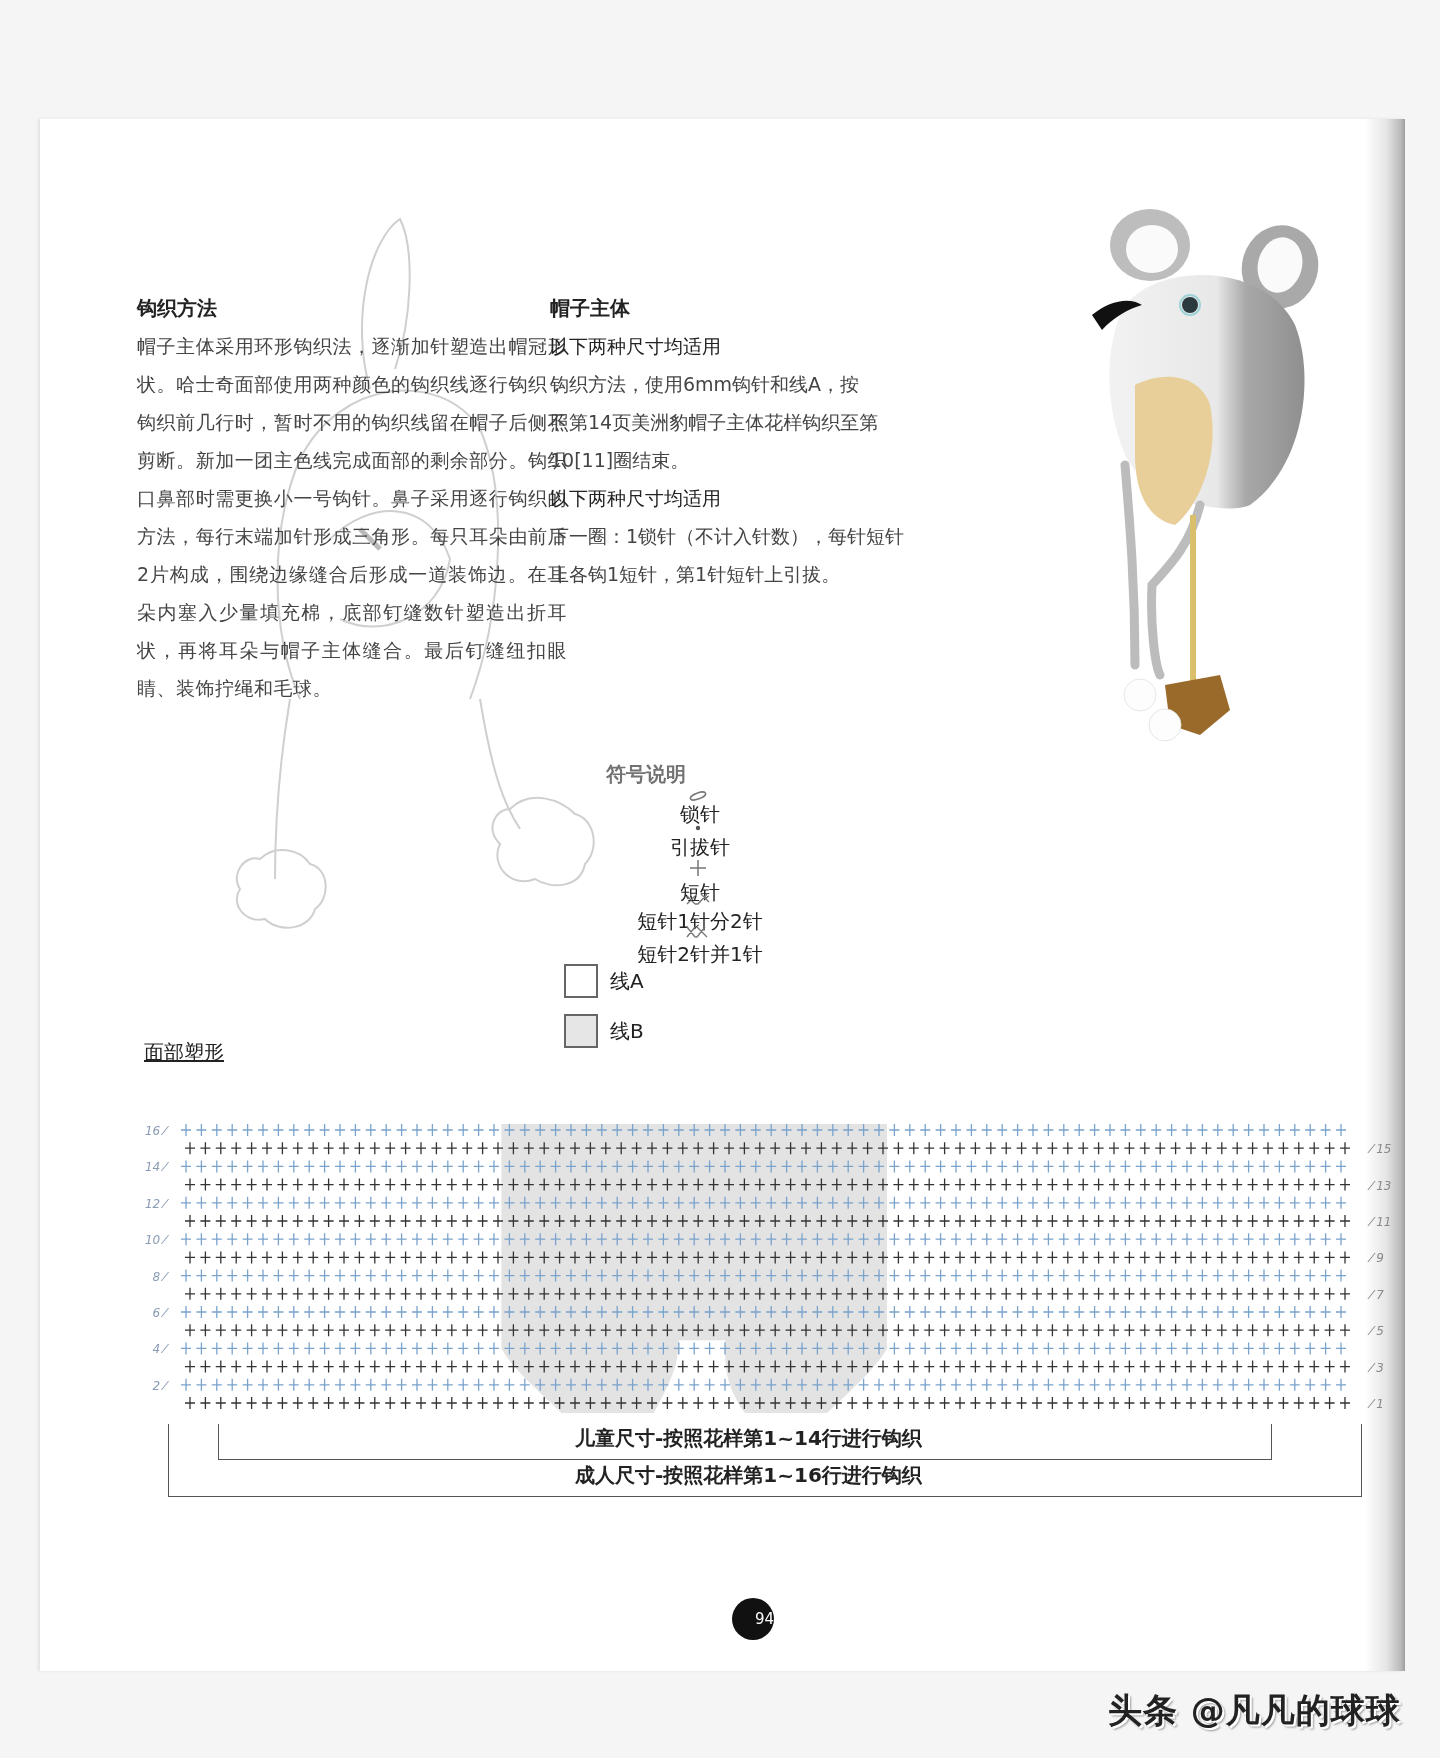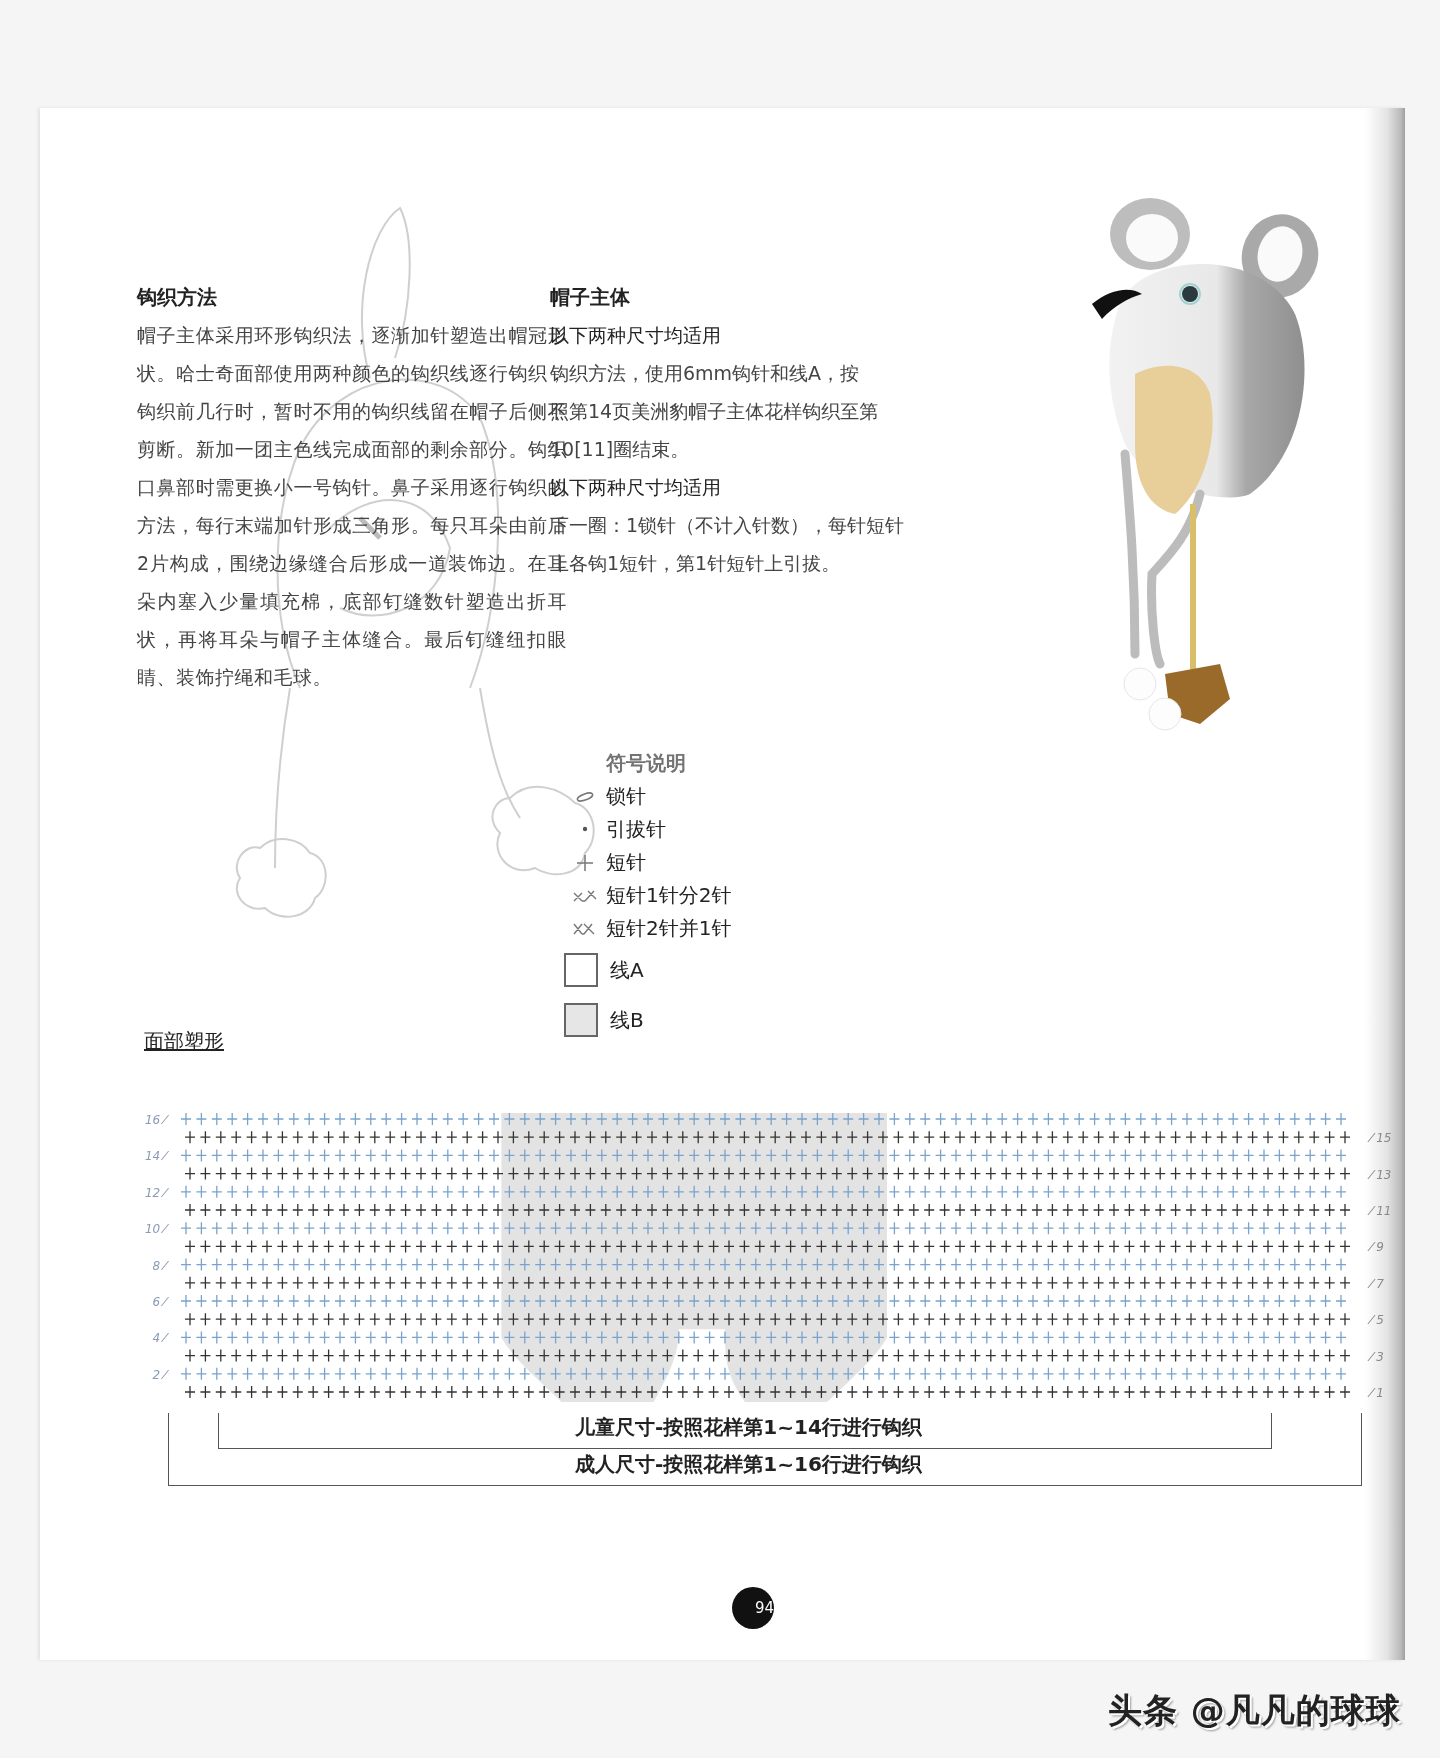--- a/index.html
+++ b/index.html
@@ -3,39 +3,39 @@
 <meta charset="utf-8">
 <style>
   html, body { margin:0; padding:0; }
   body {
     width:1440px; height:1758px; position:relative; overflow:hidden;
     background:#f5f5f5;
     font-family:"DejaVu Sans", "Liberation Sans", sans-serif;
     color:#333;
   }
   .page {
-    position:absolute; left:40px; top:108px; width:1365px; height:1552px;
+    position:absolute; left:40px; top:119px; width:1365px; height:1552px;
     background:#fff;
     box-shadow: -2px 0 3px rgba(0,0,0,0.08);
   }
   .page-shade {
     position:absolute; right:0; top:0; width:40px; height:100%;
     background:linear-gradient(to right, #ffffff 0%, #e4e4e4 55%, #b9b9b9 90%, #9e9e9e 100%);
   }
   .abs { position:absolute; }
   .h-bold { font-weight:bold; color:#222; font-size:20px; }
   .body-text { font-size:19px; color:#444; line-height:38px; }
   .method-col { left:97px; top:170px; width:430px; }
   .method-col .para { width:430px; text-align:justify; letter-spacing:0.5px; }
   .hat-col { left:510px; top:170px; width:440px; }
   .hat-col .line { font-size:19px; color:#444; line-height:38px; white-space:nowrap; }
   .hat-col .sub { font-size:19px; font-weight:normal; color:#222; line-height:38px; }
   .legend { left:528px; top:638px; width:260px; }
   .legend .title { font-weight:bold; font-size:20px; color:#737373; margin-left:38px; height:34px; line-height:34px; }
-  .legend .row { height:33px; display:flex; align-items:center; }
+  .legend .row { height:33px; display:flex; align-items:center;flex-direction:column; }
   .legend .sym { width:34px; display:flex; justify-content:center; align-items:center; color:#777; font-size:16px; }
   .legend .lab { font-size:20px; color:#222; margin-left:4px; }
   .legend .swatch-row { height:50px; display:flex; align-items:center; }
   .legend .swatch { width:34px; height:34px; border:2px solid #666; box-sizing:border-box; margin-left:-4px; }
   .legend .swatch-lab { font-size:20px; color:#222; margin-left:12px; }
   .section-label { left:104px; top:920px; font-size:20px; color:#222;text-decoration:underline; }
   .chart-wrap { left:90px; top:1005px; width:1290px; height:300px; }
   .bracket {
     position:absolute; border:1.5px solid #555; border-top:none;
   }

